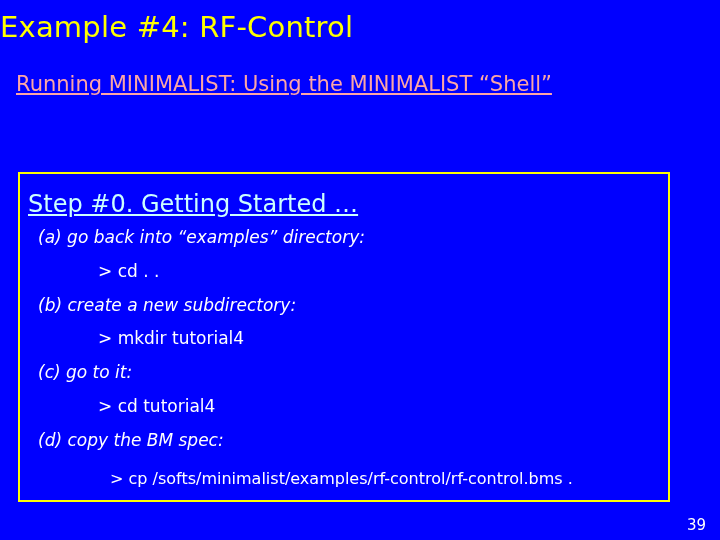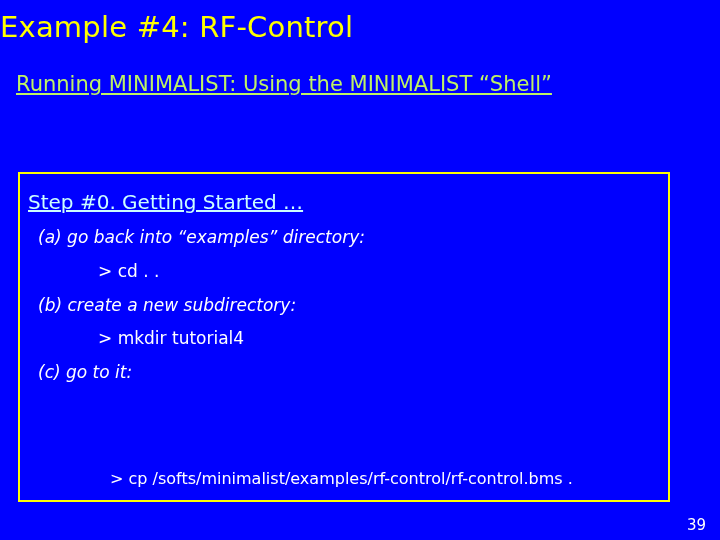--- a/index.html
+++ b/index.html
@@ -28,42 +28,42 @@
     color: #ffff00;
     font-size: 29px;
     letter-spacing: 0.2px;
     font-family: "DejaVu Sans", sans-serif;
   }
   .subtitle {
     position: absolute;
     top: 72px;
     left: 16px;
     width: 700px;
-    color: #bef264;
+    color: #fca5a5;
     font-size: 21px;
     text-decoration: underline;
     white-space: nowrap;
     font-family: "DejaVu Sans", sans-serif;
   }
   .content-box {
     position: absolute;
     left: 18px;
     top: 172px;
     width: 652px;
     height: 330px;
     border: 2px solid #ffff00;
     box-sizing: border-box;
     background: transparent;
   }
   .step-head {
     position: absolute;
     left: 8px;
     top: 16px;
     color: #ccffff;
-    font-size: 20px;
+    font-size: 24px;
     text-decoration: underline;
     font-family: "DejaVu Sans", sans-serif;
   }
   .line {
     position: absolute;
     color: #ffffff;
     font-size: 17px;
     font-style: italic;
     font-family: "DejaVu Sans", sans-serif;
     white-space: nowrap;
@@ -97,18 +97,20 @@
 
   <div class="subtitle">Running MINIMALIST:  Using the MINIMALIST “Shell”</div>
 
   <div class="content-box">
     <div class="step-head">Step #0. Getting Started …</div>
     <div class="line l1">(a) go back into “examples” directory:</div>
     <div class="line l2 cmd">&gt; cd . .</div>
     <div class="line l3">(b) create a new subdirectory:</div>
     <div class="line l4 cmd">&gt;  mkdir tutorial4</div>
     <div class="line l5">(c) go to it:</div>
+    <div class="line l6 cmd">&gt; cd tutorial4</div>
+    <div class="line l7">(d) copy the BM spec:</div>
     <div class="line l8 cmd">&gt; cp /softs/minimalist/examples/rf-control/rf-control.bms  .</div>
   </div>
 
   <div class="page-number">39</div>
 
 </div>
 
 </body></html>

